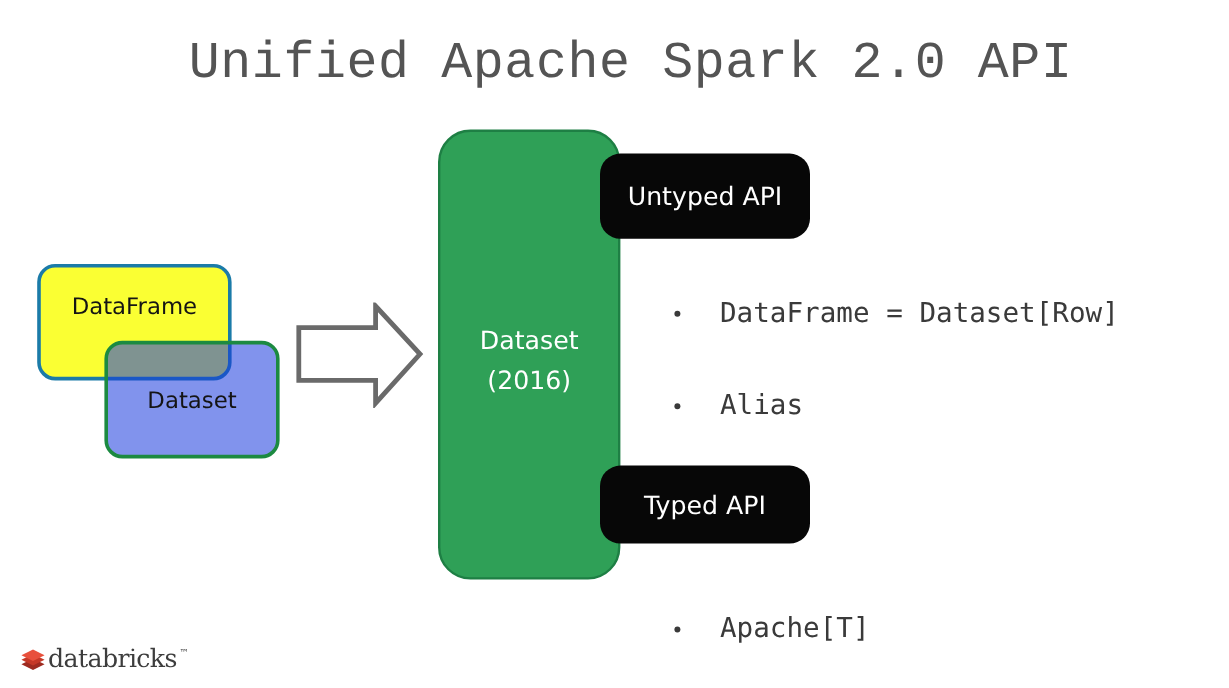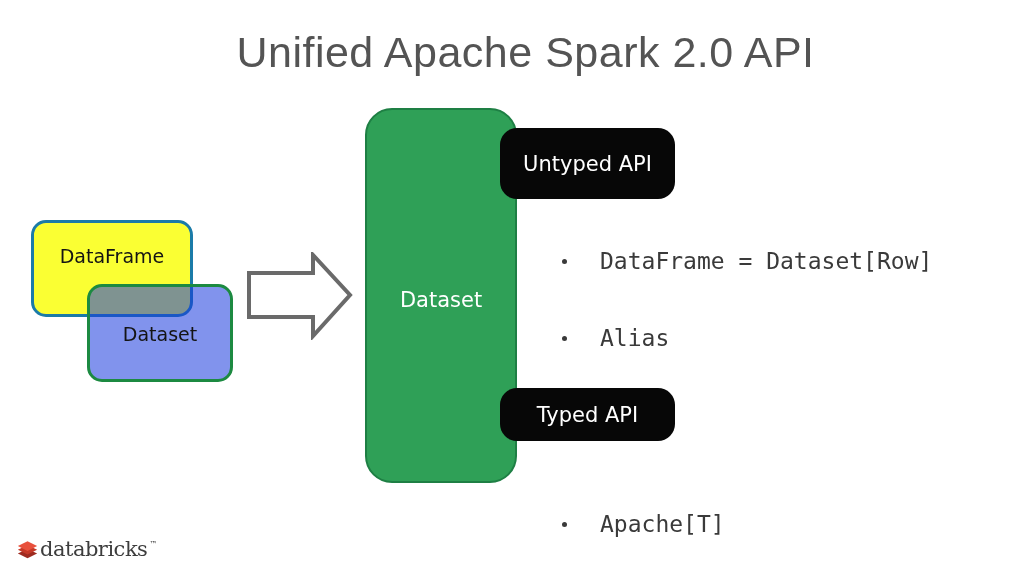--- a/index.html
+++ b/index.html
@@ -11,21 +11,21 @@
     background: #ffffff;
     overflow: hidden;
     font-family: "DejaVu Sans", sans-serif;
   }
   .title {
     position: absolute;
     top: 28px;
     left: 0;
     width: 100%;
     text-align: center;
-    font-family: Liberation Sans, sans-serif;
+    font-family: Liberation Mono, monospace;
     font-weight: 400;
     font-size: 43px;
     letter-spacing: 0.5px;
     color: #545454;
     padding-left: 27px;
   }
   
   .box-dataframe {
     position: absolute;
     left: 31px; top: 220px;
@@ -90,21 +90,21 @@
     background: #070707;
     border-radius: 17px;
     z-index: 3;
     display: flex;
     align-items: center;
     justify-content: center;
     color: #ffffff;
     font-size: 21px;
   }
   .badge-untyped { top: 128px; height: 71px; }
-  .badge-typed   { top: 388px; height: 53px; }
+  .badge-typed   { top: 388px; height: 65px; }
   
   .bullets {
     position: absolute;
     left: 552px;
     list-style: none;
     font-family: "DejaVu Sans Mono", monospace;
     font-size: 23px;
     color: #3A3A3A;
   }
   .bullets-untyped { top: 201px; }
@@ -164,20 +164,21 @@
 
   <div class="arrow-wrap">
     <svg width="108" height="88" viewBox="0 0 108 88">
       <polygon points="3,21 67,21 67,3 104,43 67,84 67,65 3,65" fill="#ffffff" stroke="#6A6A6A" stroke-width="4" stroke-linejoin="miter"></polygon>
     </svg>
   </div>
 
   <div class="green-box">
     <div class="inner">
       <div>Dataset</div>
+      <div>(2016)</div>
     </div>
   </div>
 
   <div class="badge badge-untyped">
     <span>Untyped API</span>
   </div>
   <div class="badge badge-typed">
     <span>Typed API</span>
   </div>
 

